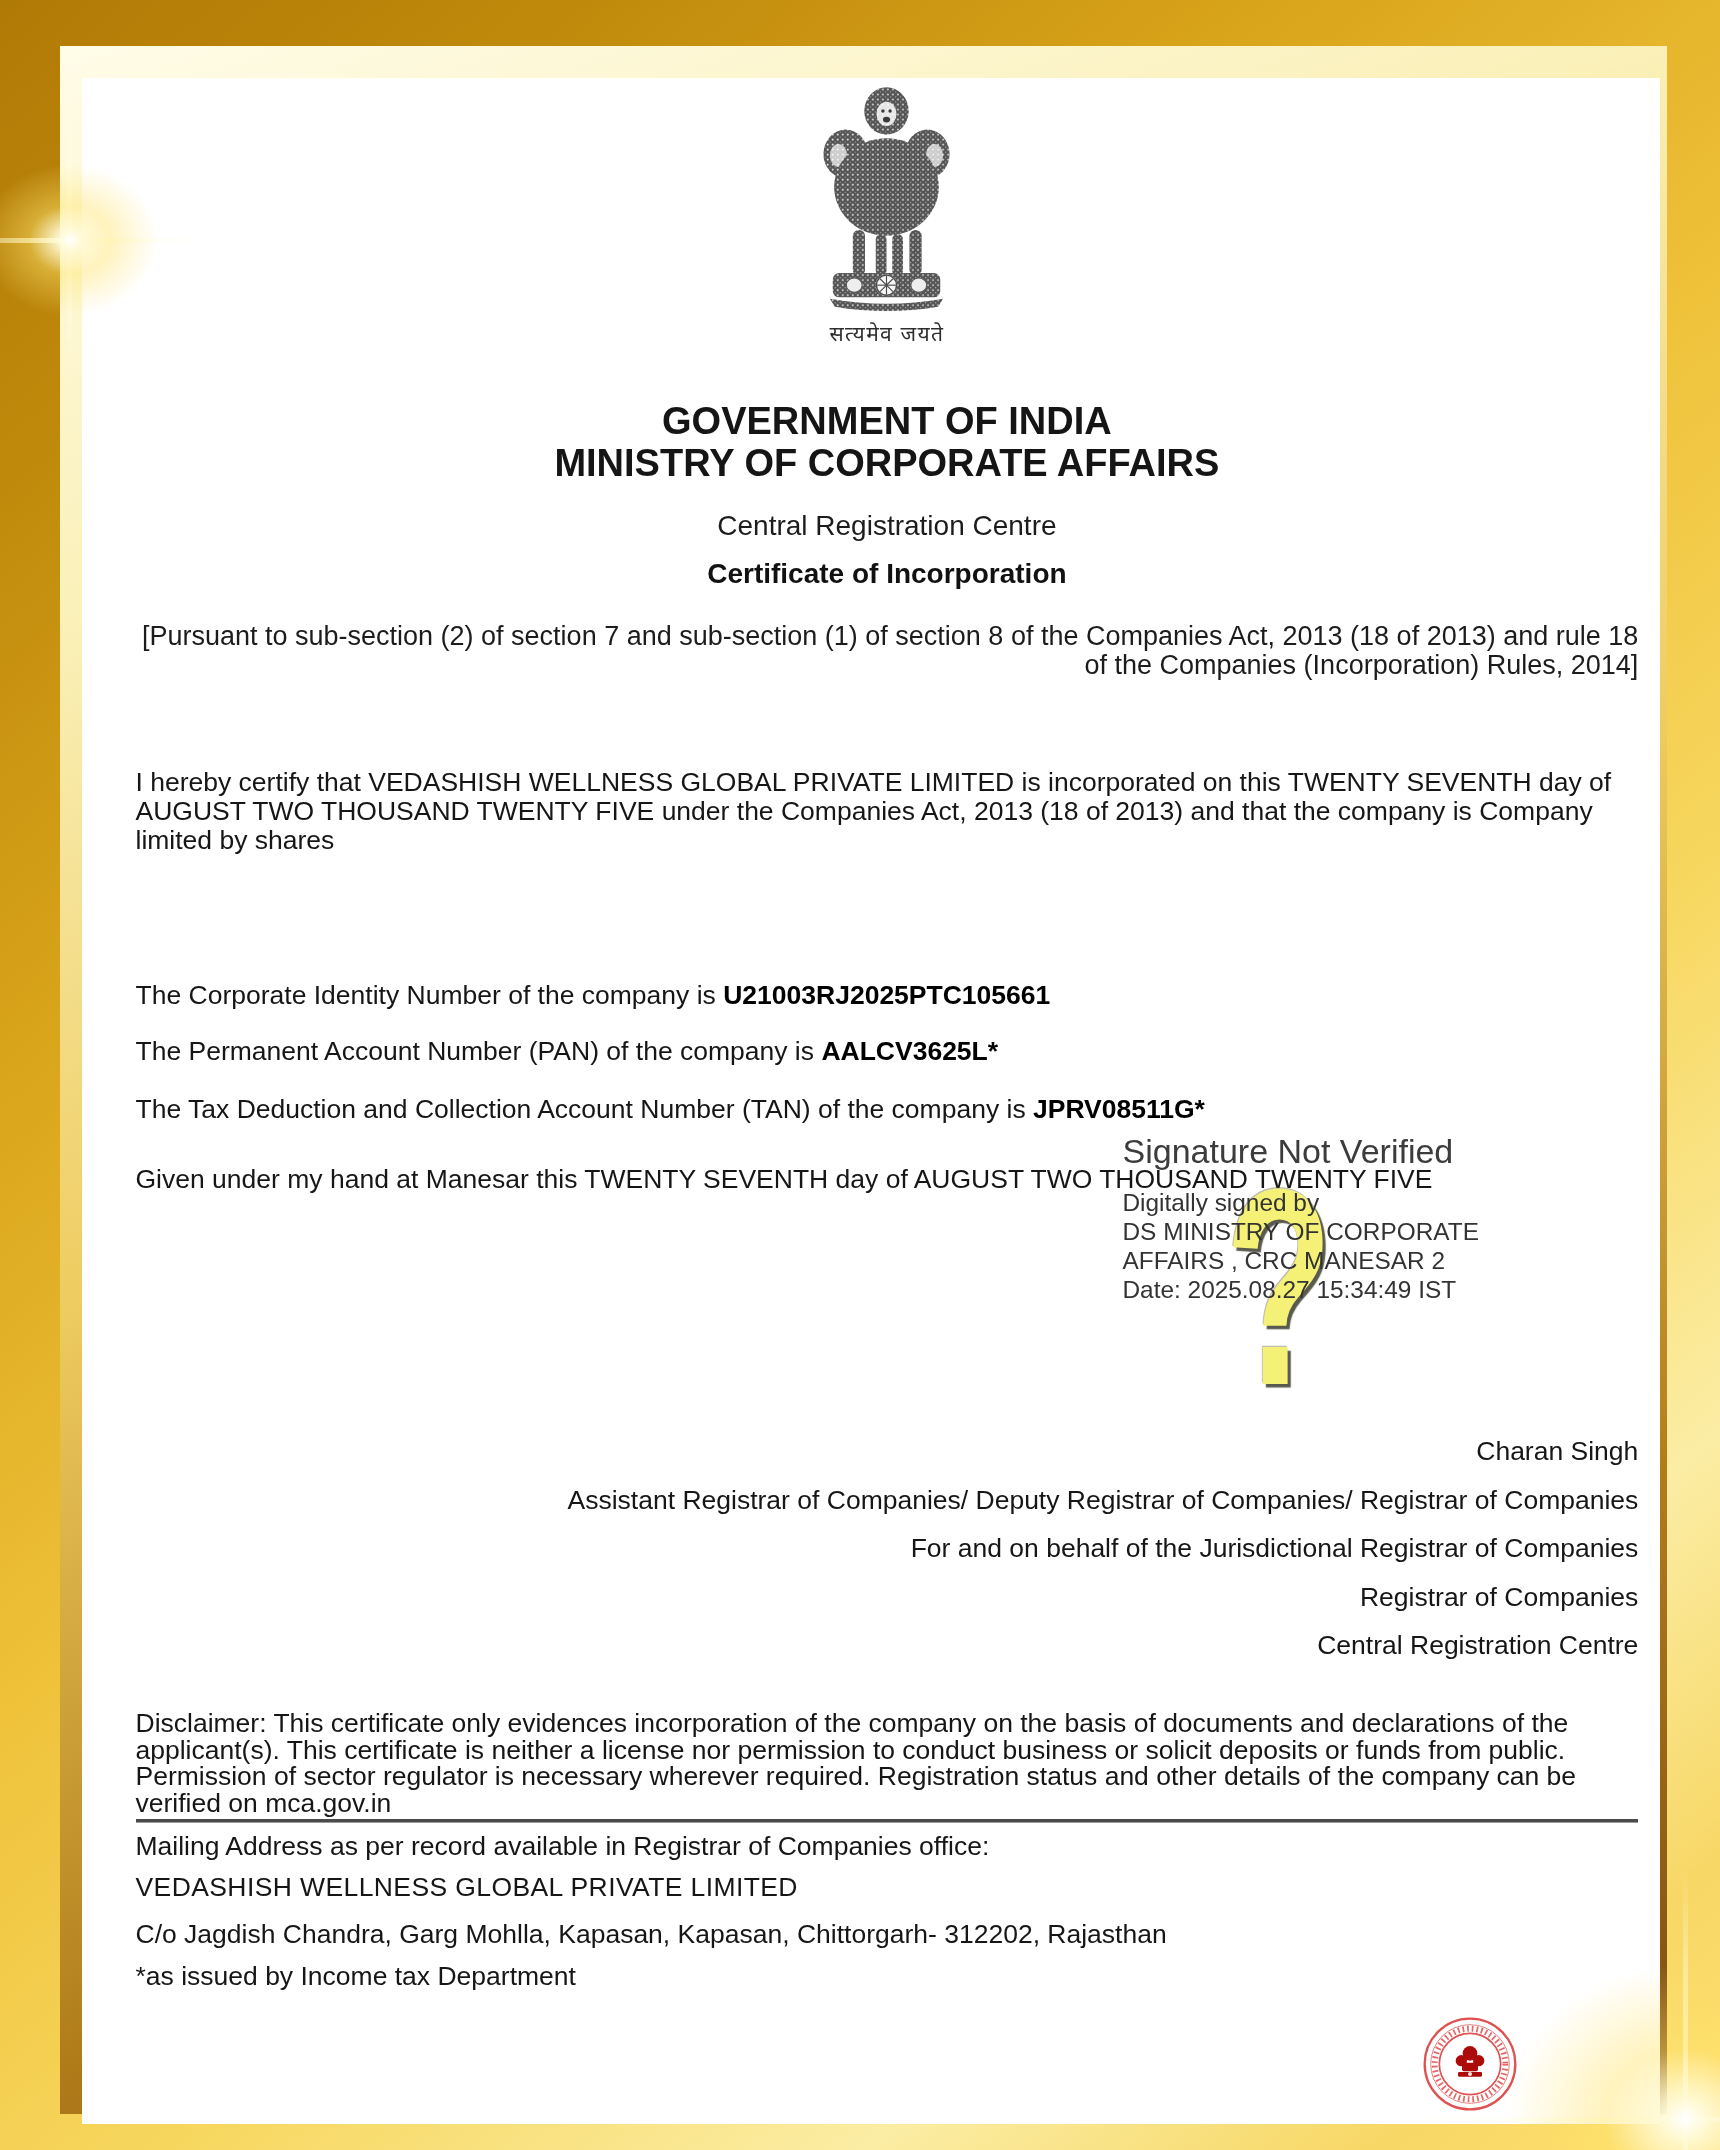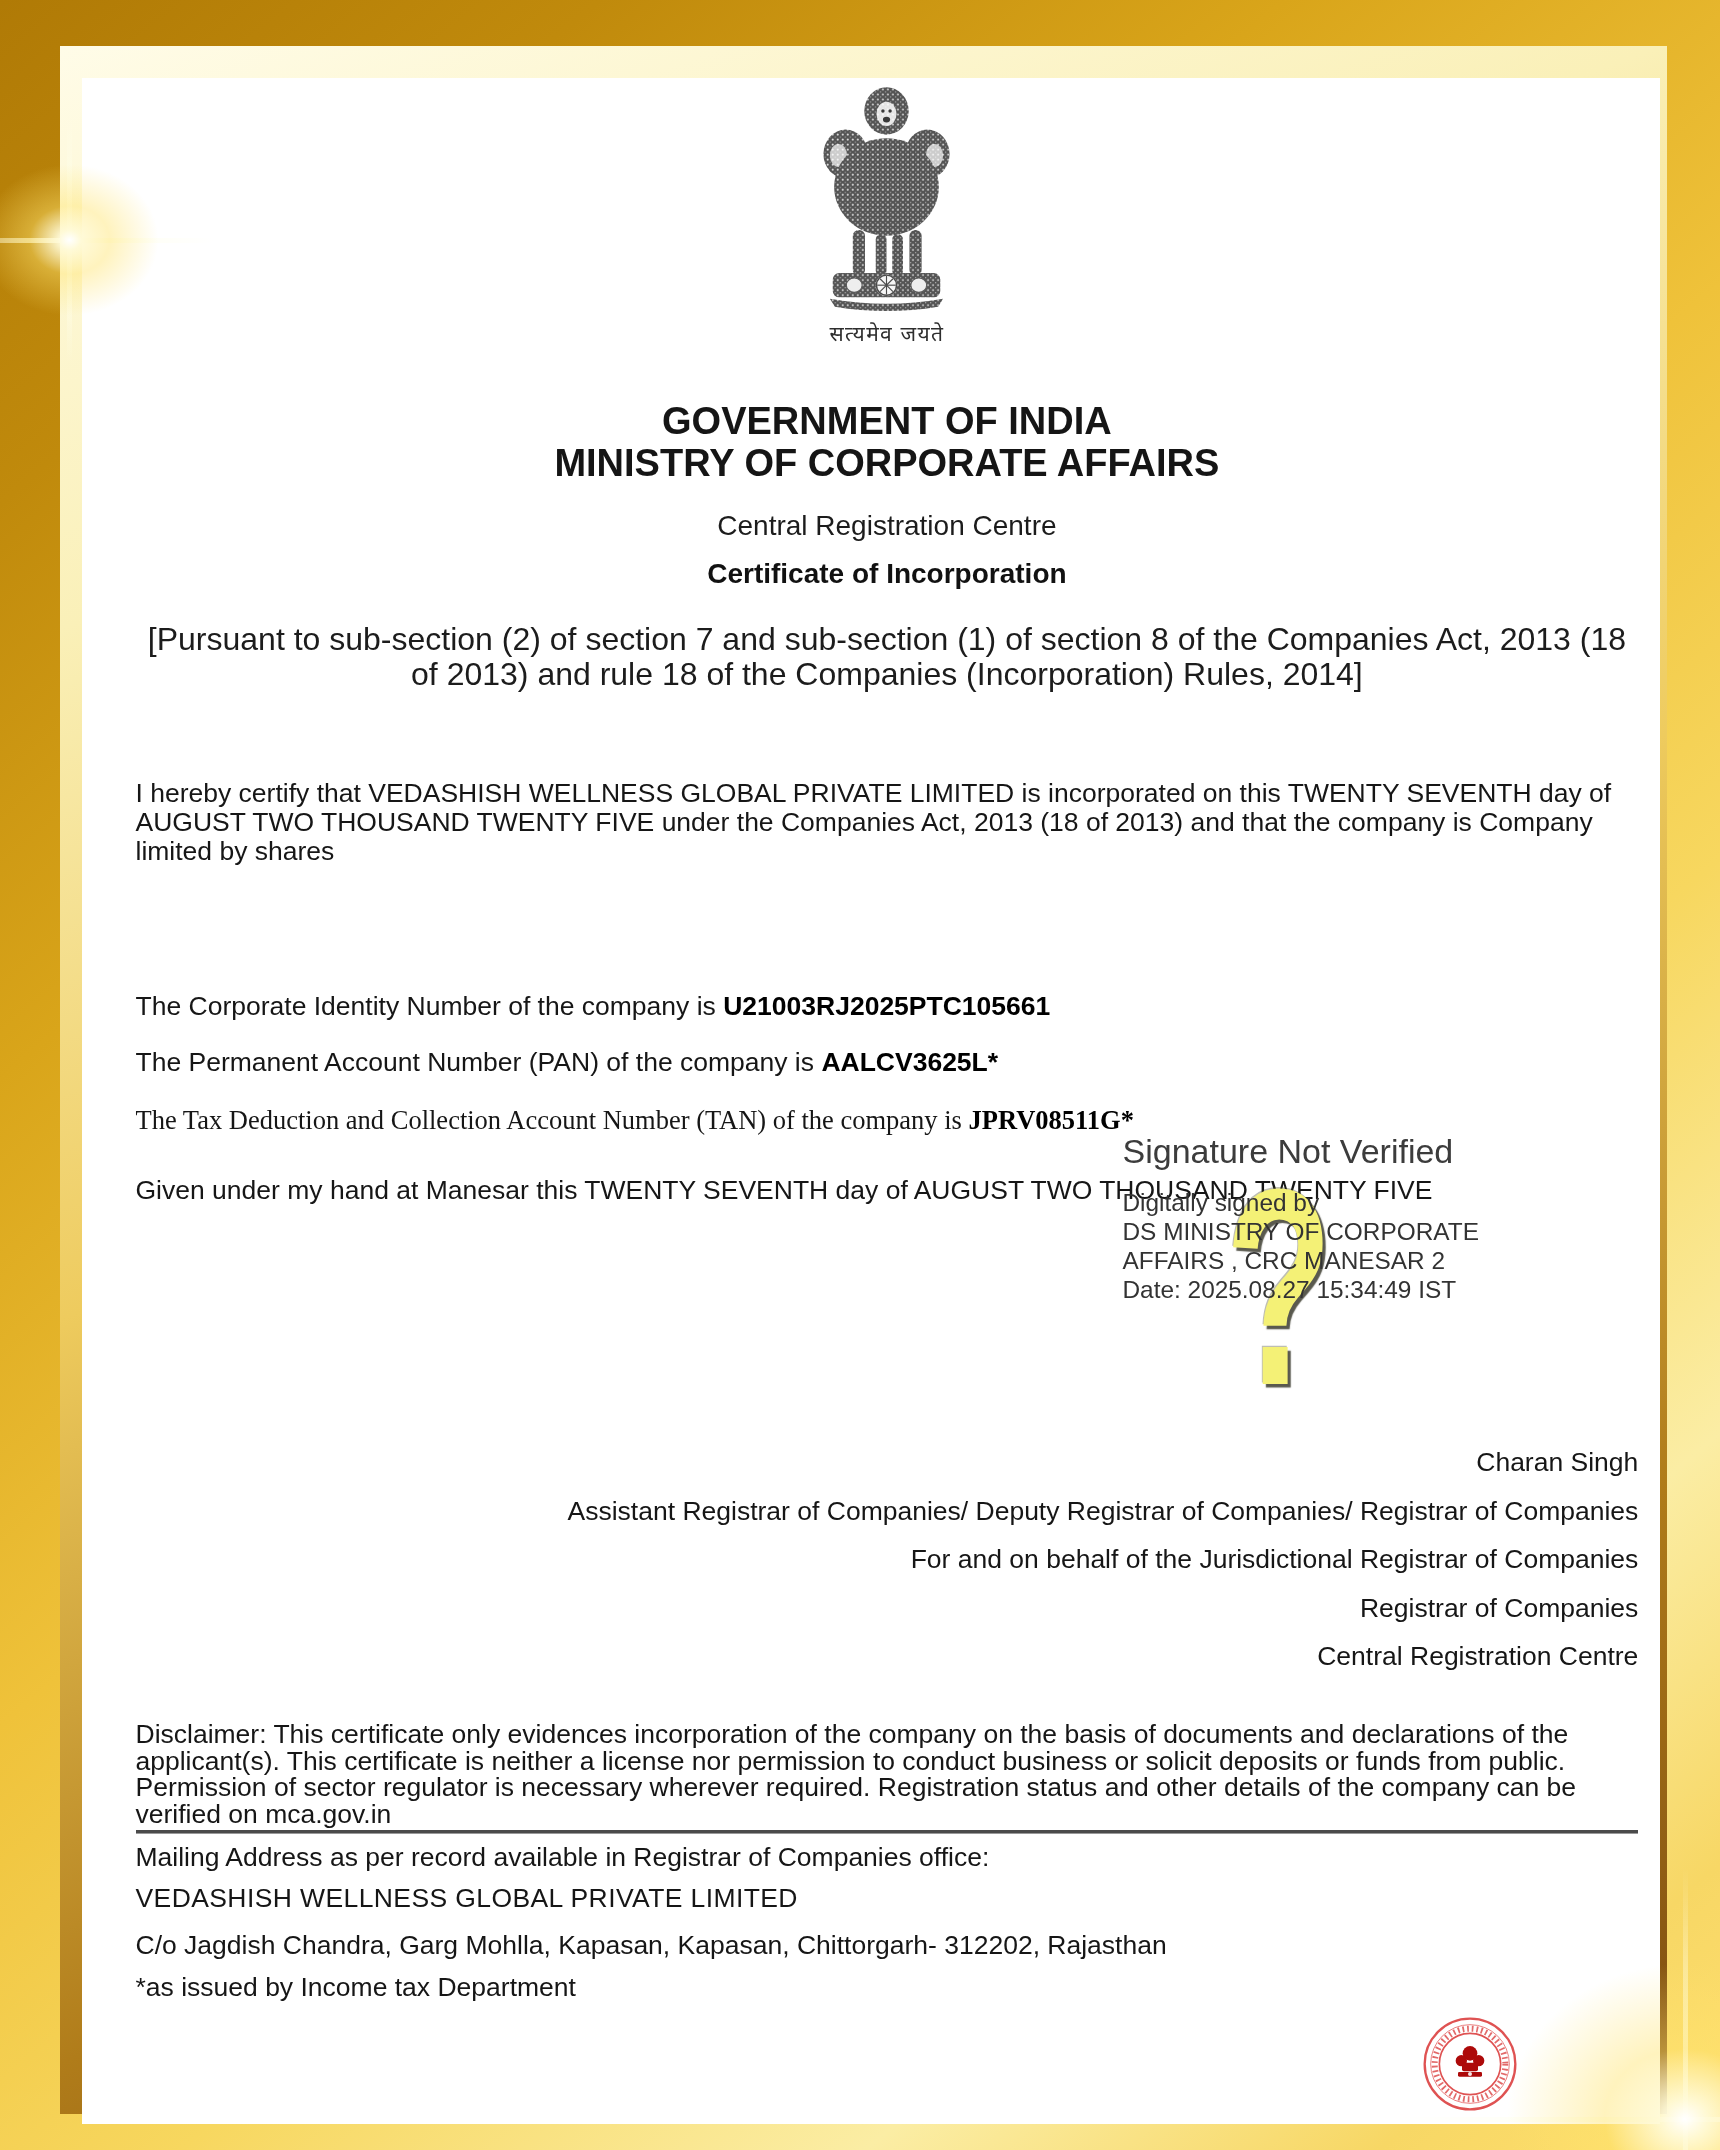--- a/index.html
+++ b/index.html
@@ -31,27 +31,27 @@
   }
   .paper{position:relative;width:100%;height:100%;background:#ffffff;}
   .content{padding:0 21.5px 0 54px;}
   
   .center{text-align:center;}
   .emblem-wrap{margin-top:20px;text-align:center;}
   .emblem-caption{font-size:21px;color:#2e2e2e;margin-top:1.4px;letter-spacing:1.4px;}
   .hdr{margin-top:53px;font-weight:bold;font-size:38px;line-height:1.12;color:#151515;}
   .sub{margin-top:26px;font-size:28px;line-height:1.1;color:#1c1c1c;}
   .title{margin-top:17px;font-size:28px;font-weight:bold;line-height:1.1;color:#111;}
-  .pursuant{margin-top:32px;font-size:32px;line-height:1.1;color:#1c1c1c;text-align:center;}
+  .pursuant{margin-top:32px;font-size:27px;line-height:1.1;color:#1c1c1c;text-align:right;}
   .para{font-size:26.5px;line-height:1.0;color:#161616;text-align:left;}
   .certify{margin-top:87px;line-height:1.09;}
   .idline{line-height:1.1;}
   .cin{margin-top:126px;}
   .pan{margin-top:27px;}
-  .tan{margin-top:29px;font-family:Liberation Serif, serif;}
+  .tan{margin-top:29px;}
   .given{margin-top:41px;line-height:1.1;}
   .idline b{color:#000;}
   .officer{font-size:26.5px;line-height:1.1;text-align:right;color:#161616;}
   .officer-name{margin-top:243px;}
   .officer-line{margin-top:19.4px;}
   .disclaimer{margin-top:50px;font-size:26.5px;line-height:1.0;color:#161616;}
   .rule{margin-top:2.9px;border-top:3.6px solid #4b4b4b;border-bottom:0.7px solid #9a9a9a;height:0;}
   .mailing{margin-top:10px;}
   .company{margin-top:14.3px;letter-spacing:0.4px;}
   .addr{margin-top:20px;}

